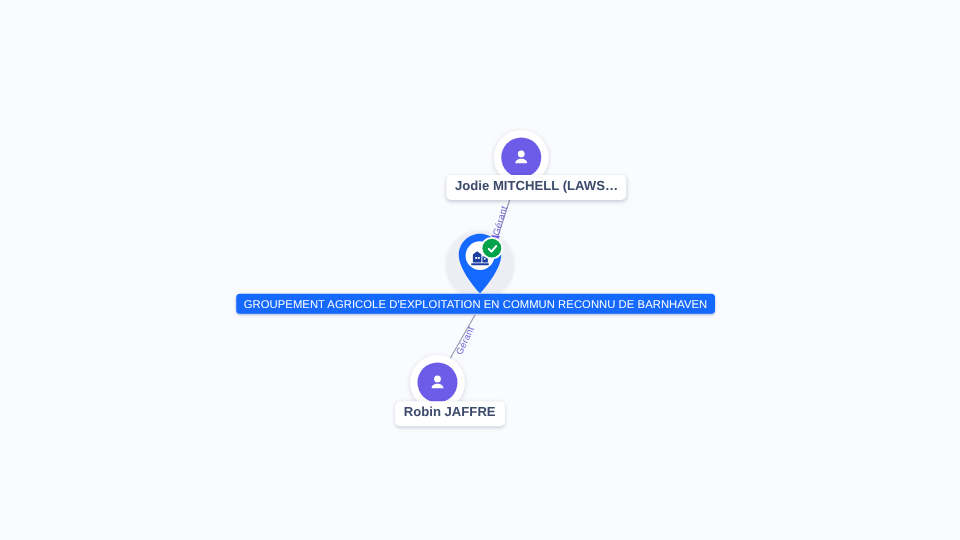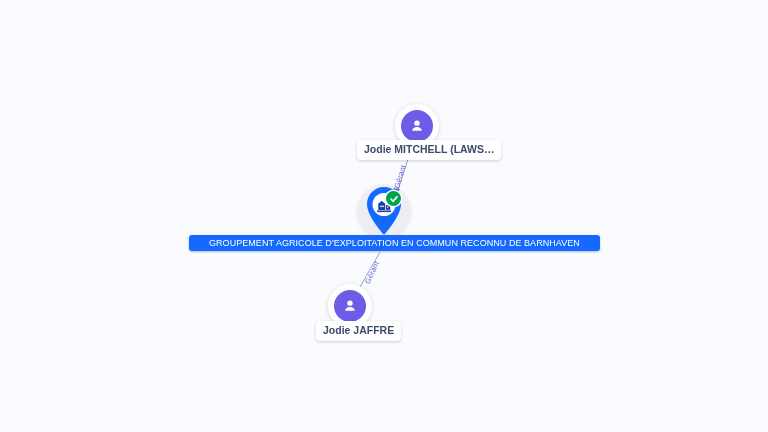--- a/index.html
+++ b/index.html
@@ -148,21 +148,21 @@
   #company-name-bar {
     position: absolute;
     left: 189px;
     top: 235px;
     height: 16px;
     line-height: 16px;
     background: #1669ff;
     color: #ffffff;
     font-size: 9px;
     letter-spacing: .05px;
-    padding: 0 20px;
+    padding: 0 6px;
     border-radius: 3px;
     white-space: nowrap;
     box-shadow: 0 1px 2px rgba(20, 60, 150, .35);
   }
 </style>
 </head>
 <body>
 
 <div id="graph-canvas">
 
@@ -216,15 +216,15 @@
 
   <div class="person-node" id="person-node-robin">
     <div class="person-ring"></div>
     <div class="person-disc">
       <svg width="18" height="18" viewBox="0 0 24 24" fill="#ffffff">
         <circle cx="12" cy="8.2" r="3.6"></circle>
         <path d="M12 13.2c-3.6 0-6.2 2-6.2 4.1v.9h12.4v-.9c0-2.1-2.6-4.1-6.2-4.1z"></path>
       </svg>
     </div>
   </div>
-  <div class="person-label" id="label-robin">Jodie JAFFRE</div>
+  <div class="person-label" id="label-robin">Robin JAFFRE</div>
 
 </div>
 
 </body></html>

